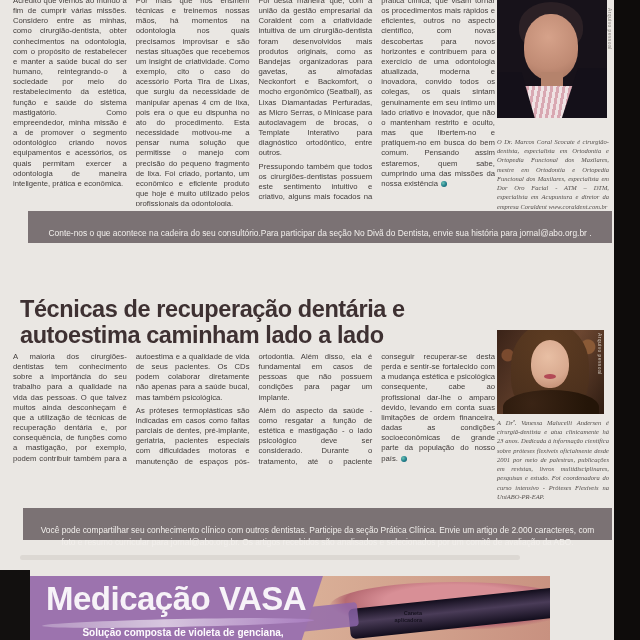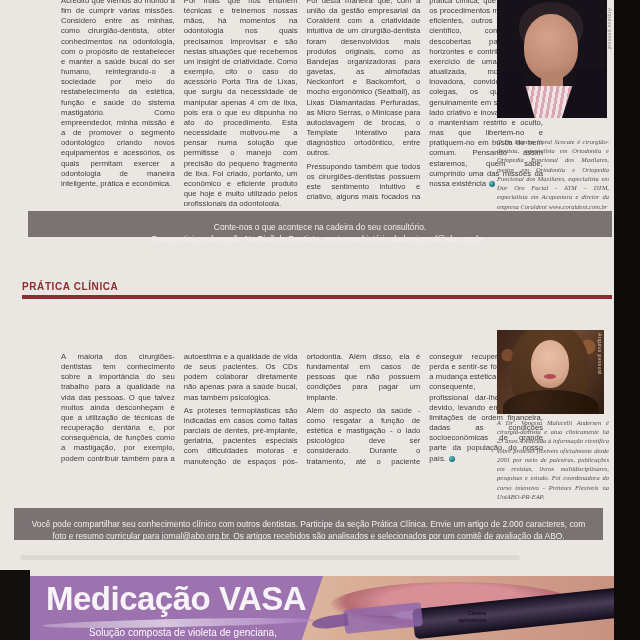--- a/index.html
+++ b/index.html
@@ -5,21 +5,21 @@
   html,body{margin:0;padding:0;}
   body{
     width:640px;height:640px;background:#0e0c0b;position:relative;
     font-family:"Liberation Sans", sans-serif;overflow:hidden;
   }
   .page{
     position:absolute;left:0;top:0;width:614px;height:640px;
     background:#eae7e3;overflow:hidden;
   }
   
-  .art-clip{position:absolute;overflow:hidden;margin-left:48px;}
+  .art-clip{position:absolute;overflow:hidden;}
   .art1-clip{left:13px;top:0;width:482px;height:206px;}
   .cols{
     column-gap:9px;column-count:4;
     font-size:7.7px;line-height:1.32;color:#413c3a;
     text-align:justify;
   }
   .art1{margin-top:-4px;}
   .art2-clip{left:13px;top:352px;width:482px;height:134px;}
   .cols p{margin:0 0 3px 0;}
   .cols p:last-child::after{
@@ -62,42 +62,42 @@
     position:absolute;left:497px;width:112px;
     font-family:"Liberation Serif", serif;font-style:italic;
     font-size:6.5px;line-height:1.42;color:#534e4b;text-align:justify;
   }
   .cap1{top:137px;}
   .cap2{top:418px;}
   
   .banner{
     position:absolute;background:#7b7274;color:#f2efec;
     text-align:center;font-size:8.4px;line-height:1.45;
-    display:flex;flex-direction:column;justify-content:space-between;
-    padding:10px 14px;box-sizing:border-box;
+    display:flex;flex-direction:row;justify-content:center;
+    padding:16px 14px;box-sizing:border-box;
   }
   .banner1{left:28px;top:211px;width:584px;height:26px;}
-  .banner2{left:14px;top:508px;width:589px;height:32px;}
+  .banner2{left:23px;top:508px;width:589px;height:32px;}
   
   .sechead{
     position:absolute;left:22px;top:276px;width:590px;
     border-bottom:4px solid #8e2b33;padding-bottom:1px;
   }
   .sechead .label{
     font-size:10px;font-weight:bold;letter-spacing:.6px;color:#8e2b33;
   }
   .title{
     position:absolute;left:20px;top:296px;width:480px;margin:0;
     font-size:23.5px;font-weight:bold;line-height:1.12;letter-spacing:-.4px;
     color:#3e3132;white-space:pre-line;
   }
   
   .divider{position:absolute;left:20px;top:555px;width:500px;height:5px;background:#dcd8d3;border-radius:3px;}
   
-  .ad{position:absolute;left:30px;top:576px;width:584px;height:64px;overflow:hidden;
+  .ad{position:absolute;left:30px;top:576px;width:520px;height:64px;overflow:hidden;
     background:linear-gradient(100deg,#caa188,#e6c6b0 30%,#d9ae96 55%,#c89180);}
   .ad-mouth{position:absolute;left:300px;top:6px;width:250px;height:48px;border-radius:50%;
     background:radial-gradient(ellipse at 50% 40%, #d88f96 0 40%, #b66a72 62%, rgba(0,0,0,0) 72%);}
   .ad-mouth-line{position:absolute;left:330px;top:26px;width:200px;height:16px;border-radius:50%;
     border-bottom:3px solid #7e3c42;box-sizing:border-box;background:transparent;transform:rotate(-2deg);}
   .ad-teeth{position:absolute;left:360px;top:34px;width:60px;height:10px;border-radius:50%;
     background:radial-gradient(ellipse, #f3e7da 0 55%, rgba(0,0,0,0) 75%);}
   .pen-barrel{position:absolute;right:-14px;top:22px;width:215px;height:30px;border-radius:5px;
     background:linear-gradient(180deg,#120d1c,#4a3c58 45%,#120d1c);transform:rotate(-6deg);}
   .pen-grip{position:absolute;right:192px;top:30px;width:78px;height:24px;border-radius:4px;
@@ -105,21 +105,21 @@
   .pen-tip{position:absolute;right:266px;top:40px;width:36px;height:12px;border-radius:50% 0 0 50%;
     background:rgba(120,80,150,.85);transform:rotate(-8deg);}
   .ad-purple{position:absolute;left:0;top:0;width:302px;height:64px;background:#9c73ae;
     clip-path:polygon(0 0, 97% 0, 90% 100%, 0 100%);}
   .ad-title{position:absolute;left:16px;top:4px;width:286px;
     font-size:33px;font-weight:bold;letter-spacing:-.5px;color:#f7f3f8;}
   .ad-brush{position:absolute;left:12px;top:43px;width:272px;height:8px;border-radius:50%;
     background:linear-gradient(90deg, rgba(255,255,255,.25), rgba(255,255,255,.6) 45%, rgba(175,130,200,.65));
     transform:rotate(-1.2deg);}
   .ad-sub{position:absolute;left:28px;top:51px;width:250px;text-align:center;
-    font-size:10px;font-weight:normal;color:#fdfbfd;}
+    font-size:10px;font-weight:bold;color:#fdfbfd;}
   .pen-label{position:absolute;right:128px;top:34px;width:60px;text-align:right;
     font-size:5.5px;line-height:1.3;font-weight:bold;color:#171320;}
   
   .black-patch{position:absolute;left:0;top:570px;width:30px;height:70px;background:#12100f;}
 </style>
 </head>
 <body>
 
 <div class="page">
 
@@ -138,27 +138,26 @@
     <div class="man-neck"></div>
     <div class="man-shirt"></div>
     <div class="man-jacket-l"></div>
     <div class="man-jacket-r"></div>
   </div>
   <div class="vcredit vcredit1">Arquivo pessoal</div>
   <div class="caption cap1">O Dr. Marcos Coral Scocate é cirurgião-dentista, especialista em Ortodontia e Ortopedia Funcional dos Maxilares, mestre em Ortodontia e Ortopedia Funcional dos Maxilares, especialista em Dor Oro Facial - ATM – DTM, especialista em Acupuntura e diretor da empresa Coraldent www.coraldent.com.br</div>
 
   <div class="banner banner1">
     <div>Conte-nos o que acontece na cadeira do seu consultório.</div>
-    <div>Para participar da seção No Divã do Dentista, envie sua história dadas jornal@abo.org.br .</div>
+    <div>Para participar da seção No Divã do Dentista, envie sua história para jornal@abo.org.br .</div>
   </div>
 
-  <div class="sechead">
-    <span class="label">PRÁTICA CLÍNICA</span>
-  </div>
 
+  <h1 class="title">Técnicas de recuperação dentária e
+autoestima caminham lado a lado</h1>
 
   <div class="art-clip art2-clip">
     <div class="cols art2">
       <p>A maioria dos cirurgiões-dentistas tem conhecimento sobre a importância do seu trabalho para a qualidade na vida das pessoas. O que talvez muitos ainda desconheçam é que a utilização de técnicas de recuperação dentária e, por consequência, de funções como a mastigação, por exemplo, podem contribuir também para a autoestima e a qualidade de vida de seus pacientes. Os CDs podem colaborar diretamente não apenas para a saúde bucal, mas também psicológica.</p>
       <p>As próteses termoplásticas são indicadas em casos como faltas parciais de dentes, pré-implante, geriatria, pacientes especiais com dificuldades motoras e manutenção de espaços pós-ortodontia. Além disso, ela é fundamental em casos de pessoas que não possuem condições para pagar um implante.</p>
       <p>Além do aspecto da saúde - como resgatar a função de estética e mastigação - o lado psicológico deve ser considerado. Durante o tratamento, até o paciente conseguir recuperar-se desta perda e sentir-se fortalecido com a mudança estética e psicológica consequente, cabe ao profissional dar-lhe o amparo devido, levando em conta suas limitações de ordem financeira, dadas as condições socioeconômicas de grande parte da população do nosso país.</p>
     </div>
   </div>
 
   <div class="photo photo-woman">

